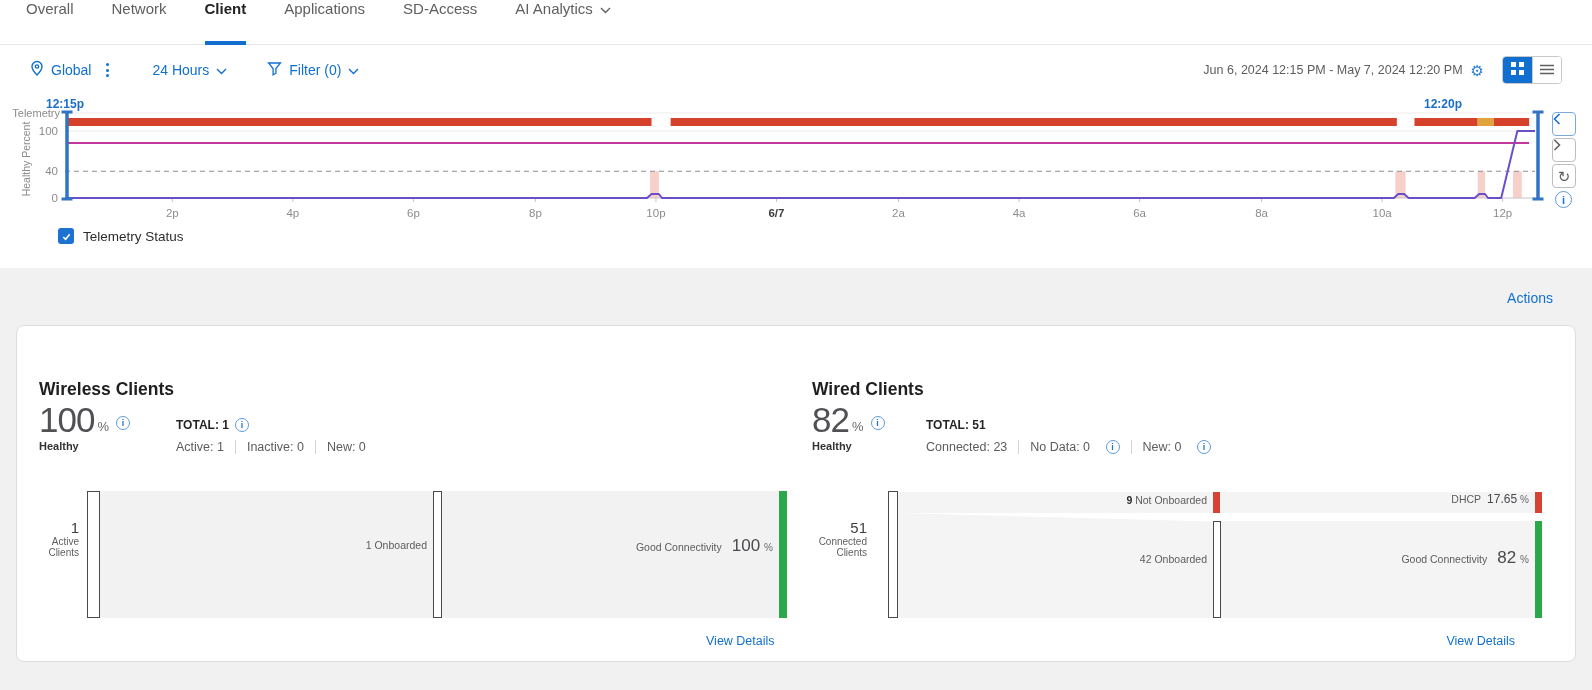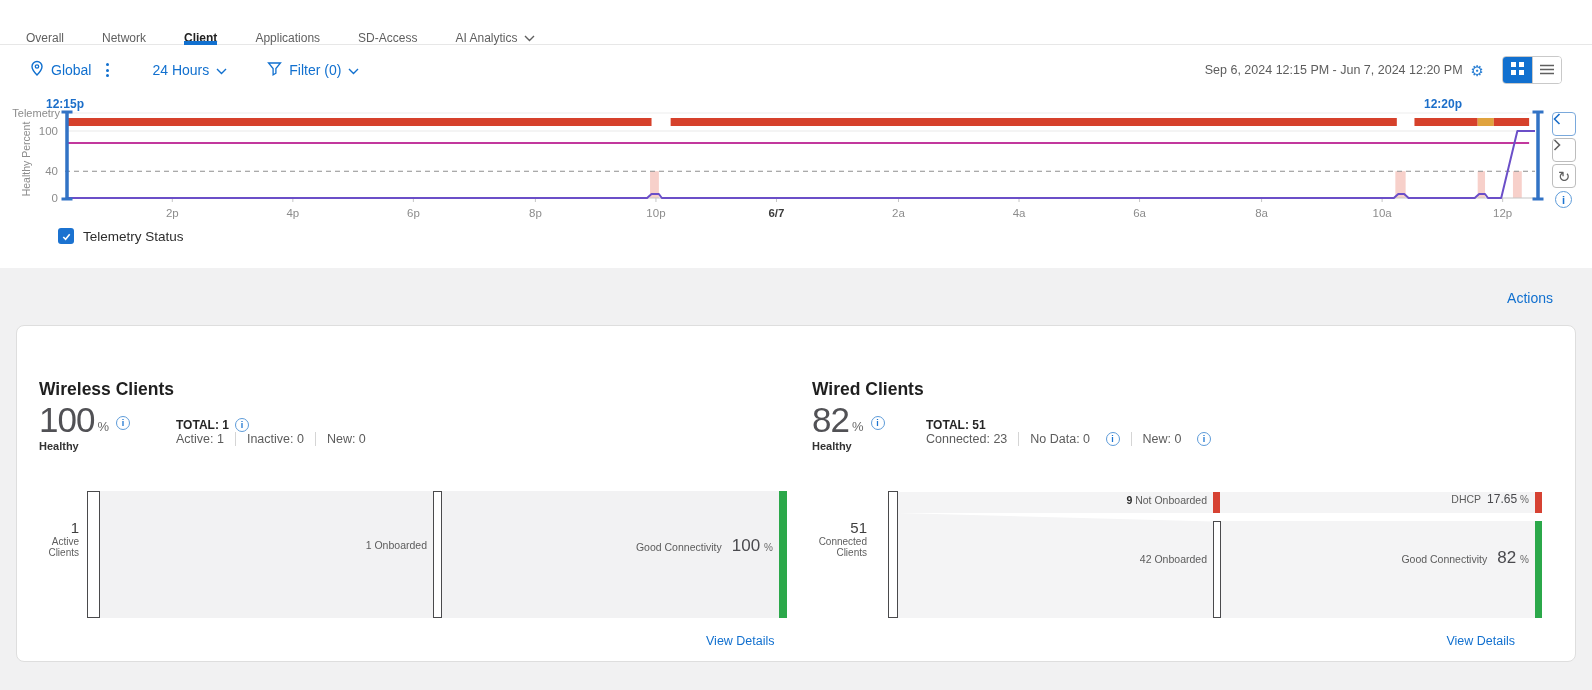--- a/index.html
+++ b/index.html
@@ -3,21 +3,21 @@
 <meta charset="utf-8">
 <style>
   * { margin:0; padding:0; box-sizing:border-box; }
   html,body { background:#fff; }
   body { font-family:"Liberation Sans","DejaVu Sans",sans-serif; color:#3c3c3c; }
   .screen { position:relative; width:1592px; height:690px; background:#fff; overflow:hidden; }
 
   
   .topnav { position:absolute; top:0; left:0; right:0; height:45px; display:flex; align-items:center;
             gap:38px; padding:0 0 0 26px; border-bottom:1px solid #e7e7e7; background:#fff; }
-  .nav-item { position:relative; font-size:12px; color:#5f5f5f; display:flex; align-items:flex-end; gap:7px;
+  .nav-item { position:relative; font-size:15px; color:#5f5f5f; display:flex; align-items:flex-start; gap:7px;
               height:45px; cursor:pointer; }
   .nav-item.active { color:#222; font-weight:700; }
   .nav-item.active::after { content:""; position:absolute; left:0; right:0; bottom:0; height:4px; background:#1170cf; }
   .chev { display:inline-block; }
 
   
   .toolbar { position:absolute; top:46px; left:0; right:0; height:48px; display:flex; align-items:center; padding:8px 30px; background:#fff; }
   .tb-blue { color:#1170cf; font-size:14px; display:flex; align-items:center; gap:7px; cursor:pointer; }
   .kebab { display:flex; flex-direction:column; gap:2.5px; margin:0 14px 0 12px; cursor:pointer; padding:3px; }
   .kebab i { width:3px; height:3px; border-radius:50%; background:#1170cf; }
@@ -63,21 +63,21 @@
 
   .sec-title { position:absolute; top:53px; font-size:17.5px; font-weight:700; color:#1f1f1f; }
   .health-block { position:absolute; top:76px; }
   .health-line { display:flex; align-items:flex-start; gap:3px; }
   .health-num { font-size:35px; font-weight:400; color:#515155; line-height:1; letter-spacing:-1px; }
   .health-unit { font-size:13px; color:#6a6a6a; margin-top:17px; }
   .health-line .info-icon { margin-top:14px; margin-left:4px; }
   .health-cap { font-size:11px; font-weight:700; color:#333; margin-top:3px; }
   .total-block { position:absolute; top:92px; }
   .total-line { display:flex; align-items:center; gap:6px; font-size:12px; font-weight:700; color:#262626; }
-  .stats-line { display:flex; align-items:center; font-size:12.5px; color:#5c5c5c; }
+  .stats-line { display:flex; align-items:center; margin-top:8px; font-size:12.5px; color:#5c5c5c; }
   .stats-line .stat { display:flex; align-items:center; gap:6px; }
   .stat-div { width:1px; height:14px; background:#d5d5d5; margin:0 11px; }
 
   
   .sk-flow { position:absolute; background:#f2f2f3; }
   .sk-bar { position:absolute; background:#fff; border:1.5px solid #4a4a4c; }
   .sk-cbar { position:absolute; }
   .sk-srclab { position:absolute; text-align:right; }
   .sk-srcnum { font-size:15px; color:#3f3f3f; }
   .sk-srcsub { font-size:10px; color:#5e5e5e; line-height:11px; }
@@ -146,21 +146,21 @@
     <div class="tb-blue" style="margin-left:14px">
       <span><svg width="15" height="14" viewBox="0 0 15 14">
             <path d="M1.5 1h12l-4.6 5.6v4.6l-2.8 1.6V6.6z" fill="none" stroke="#1170cf" stroke-width="1.3"></path>
           </svg></span>
       <span>Filter (0)</span>
       <span><svg width="11" height="7" viewBox="0 0 11 7">
             <polyline points="1,1 5.5,5.5 10,1" fill="none" stroke="#1170cf" stroke-width="1.4"></polyline>
           </svg></span>
     </div>
     <div class="tb-right">
-      <span class="date-range">Sep 6, 2024 12:15 PM - Jun 7, 2024 12:20 PM</span>
+      <span class="date-range">Jun 6, 2024 12:15 PM - May 7, 2024 12:20 PM</span>
       <span class="gear">⚙</span>
       <div class="view-toggle">
         <div class="vt-btn active">
           <span><svg width="13" height="13" viewBox="0 0 13 13">
                 <rect x="0" y="0" width="5" height="5" fill="#fff"></rect>
                 <rect x="8" y="0" width="5" height="5" fill="#fff"></rect>
                 <rect x="0" y="8" width="5" height="5" fill="#fff"></rect>
                 <rect x="8" y="8" width="5" height="5" fill="#fff"></rect>
               </svg></span>
         </div>

